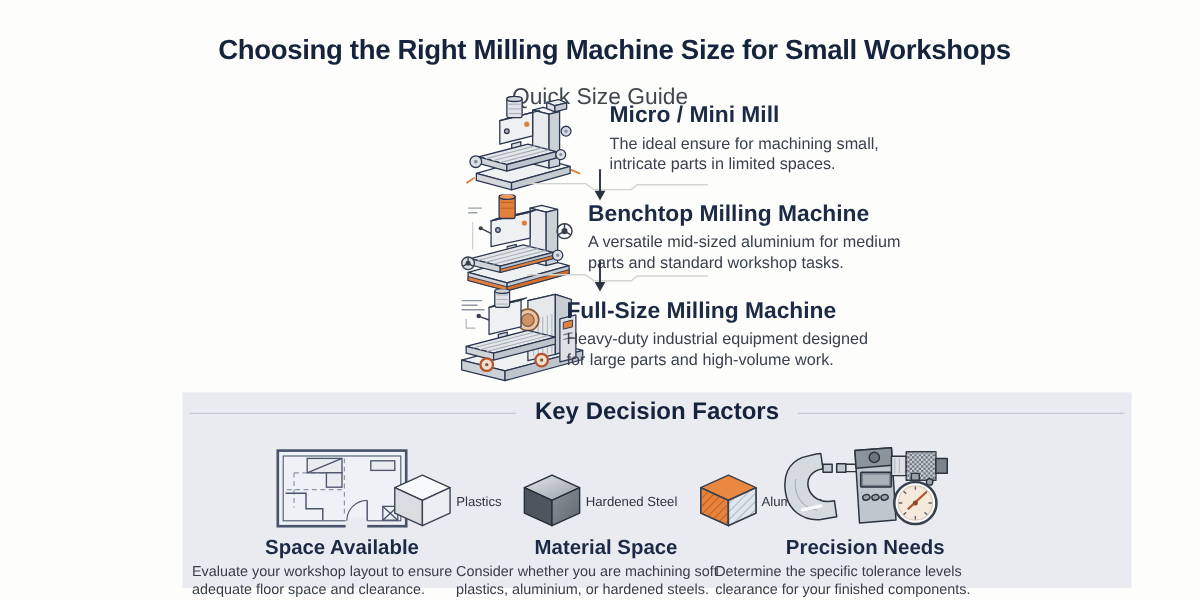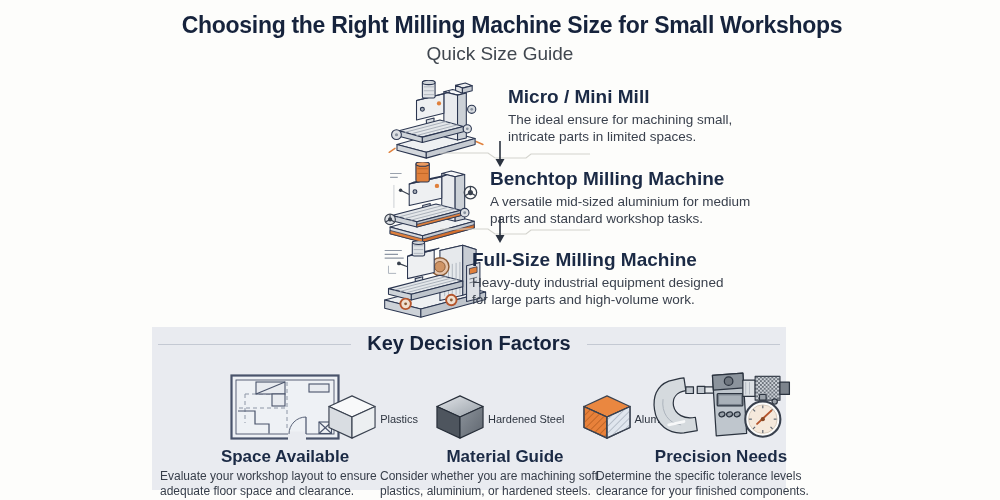--- a/index.html
+++ b/index.html
@@ -1,32 +1,32 @@
 <!DOCTYPE html>
 <html><head>
 <meta charset="utf-8">
 <style>
   html,body{margin:0;padding:0;background:#ffffff;}
   .canvas{position:relative;width:1000px;height:500px;background:#fdfdfb;
           font-family:"Liberation Sans",sans-serif;overflow:hidden;}
 
   
   .hdr{position:absolute;top:12px;left:0;width:1000px;text-align:center;}
-  .hdr h1{margin:0;font-size:23px;font-weight:700;color:#16233c;letter-spacing:-0.3px;padding-left:24px;}
+  .hdr h1{margin:16px;font-size:23px;font-weight:700;color:#16233c;letter-spacing:-0.3px;padding-left:24px;}
   .hdr h2{margin:4px 0 0;font-size:19px;font-weight:400;color:#40474f;}
 
   
   .machine-art{position:absolute;}
   .machine-text{position:absolute;width:290px;}
   .machine-text h3{margin:0;font-size:19px;font-weight:700;color:#1b2a45;}
   .machine-text p{margin:3px 0 0;font-size:13.5px;line-height:1.26;color:#3a414d;width:268px;}
   .flow{position:absolute;left:430px;width:170px;height:28px;}
 
   
-  .panel{position:absolute;left:152px;top:327px;width:634px;height:163px;background:#e9ebf0;text-decoration:underline;}
+  .panel{position:absolute;left:152px;top:327px;width:791px;height:163px;background:#e9ebf0;text-decoration:underline;}
   .panel-line{position:absolute;top:17px;left:6px;right:6px;height:1px;background:#c4c9d3;}
   .panel-head{position:absolute;top:5px;left:0;width:100%;text-align:center;}
   .panel-head span{display:inline-block;position:relative;background:#e9ebf0;padding:0 16px;
                    font-size:20px;font-weight:700;color:#16233c;}
   .factor{position:absolute;top:38px;width:250px;display:flex;flex-direction:column;align-items:center;}
   .icon-slot{height:76px;display:flex;align-items:flex-end;justify-content:center;}
   .factor h4{margin:6px 0 2px;font-size:17px;font-weight:700;color:#1b2a45;}
   .factor p{margin:0;font-size:12px;line-height:1.25;color:#363d49;text-align:left;max-width:250px;}
   .cubes{display:flex;gap:14px;align-items:flex-end;}
   .cubes figure{margin:0;display:flex;align-items:center;}
@@ -282,21 +282,21 @@
               <polygon points="29,3 53,14 29,25 5,14" fill="#ea8740"></polygon>
               <polygon points="5,14 29,25 29,47 5,36" fill="#e8813a"></polygon>
               <polygon points="5,14 29,25 29,47 5,36" fill="url(#hatchA)"></polygon>
               <polygon points="29,25 53,14 53,36 29,47" fill="#e0e6ee"></polygon>
               <polygon points="29,25 53,14 53,36 29,47" fill="url(#hatchB)"></polygon>
             </g>
           </svg>
           <figcaption>Aluminium</figcaption>
         </figure>
       </div>
-      <h4>Material Guide</h4>
+      <h4>Material Space</h4>
       <p>Consider whether you are machining soft plastics, aluminium, or hardened steels.</p>
     </div>
 
     <div class="factor" style="left:444px;">
       <div class="icon-slot">
         <svg width="148" height="76" viewBox="0 0 150 80">
           <g stroke="#2b333f" stroke-width="1.3" stroke-linejoin="round">
             <path d="M32,14 L20,17 C7,22 3,34 5,47 C7,63 20,73 36,71.5 L50,69 L48,55 C36,57.5 27,52 25,43 C23.5,34 29,28.5 38,27 L36,13.5 Z" fill="#d5dade"></path>
             <path d="M14,36 C12,50 20,62 33,63" stroke="#aab1ba" stroke-width="1" fill="none"></path>
             <line x1="20" y1="63" x2="36" y2="59.5" stroke="#f7f8f9" stroke-width="3" stroke-linecap="round"></line>

